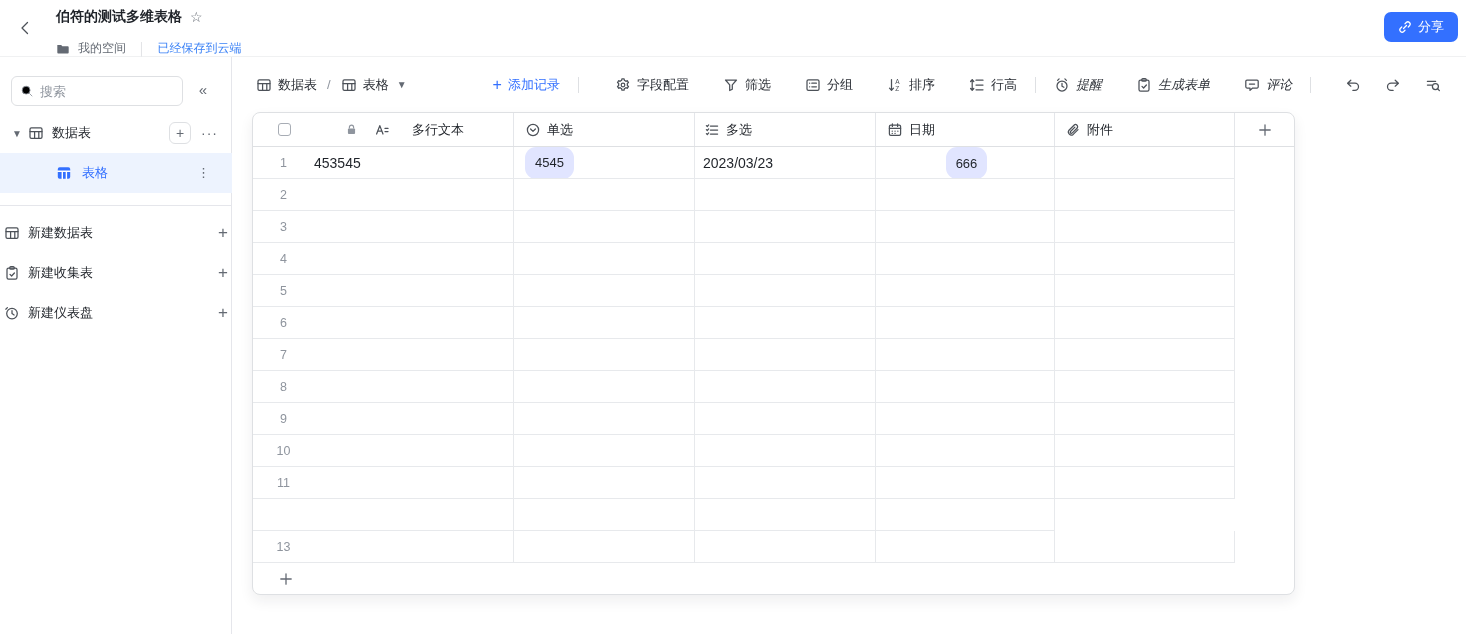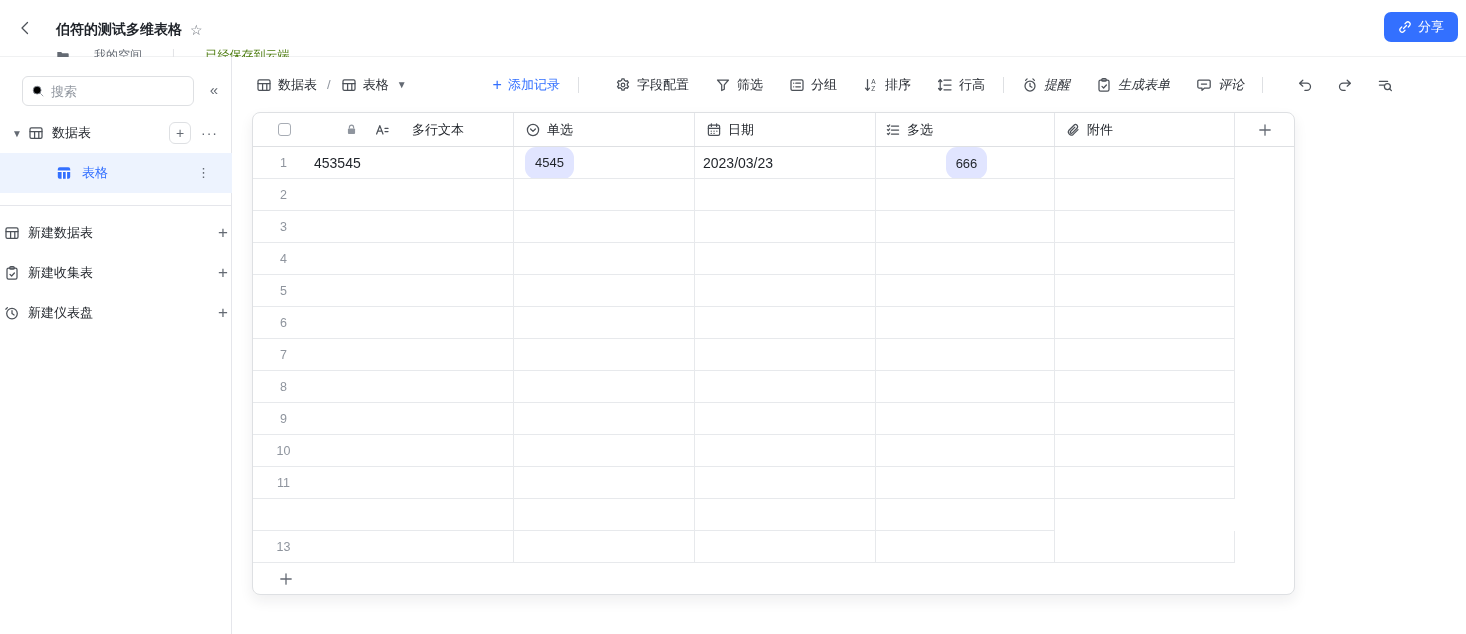--- a/index.html
+++ b/index.html
@@ -5,34 +5,34 @@
   * { margin:0; padding:0; box-sizing:border-box; }
   html,body { width:1466px; height:634px; background:#fff; overflow:hidden;
     font-family:"Liberation Sans","DejaVu Sans",sans-serif; color:#1f2329; }
   .stage { position:relative; width:1466px; height:634px; background:#fff; }
 
   
   .topbar { position:absolute; left:0; top:0; width:1466px; height:57px; background:#fff;
     border-bottom:1px solid #f0f1f2; }
   .back-btn { position:absolute; left:12px; top:15px; width:26px; height:26px; display:flex;
     align-items:center; justify-content:center; cursor:pointer; color:#2b2f36; }
-  .title-block { position:absolute; left:56px; top:21px; }
+  .title-block { position:absolute; left:56px; top:8px; }
   .doc-title-row { display:flex; align-items:center; gap:8px; }
   .doc-title { font-size:14px; font-weight:700; color:#1f2329; }
   .star { color:#646a73; font-size:14px; line-height:1; }
-  .doc-meta { display:flex; align-items:center; gap:24px; margin-top:8px; font-size:12px; color:#646a73; }
+  .doc-meta { display:flex; align-items:center; gap:8px; margin-top:14px; font-size:12px; color:#646a73; }
   .meta-sep { color:#dee0e3; font-size:12px; padding:0 4px; }
-  .save-status { color:#4d7c0f; }
+  .save-status { color:#3b82f6; }
   .share-btn { position:absolute; right:8px; top:12px; height:30px; padding:0 14px; border-radius:7px;
     background:#3370ff; color:#fff; font-size:13px; display:flex; align-items:center; gap:6px; cursor:pointer; }
 
   
   .sidebar { position:absolute; left:0; top:57px; width:232px; height:577px; background:#fff;
     border-right:1px solid #e5e6eb; }
-  .search-row { position:absolute; left:12px; top:19px; width:220px; height:30px; }
+  .search-row { position:absolute; left:1px; top:19px; width:220px; height:30px; }
   .search-box { position:absolute; left:10px; top:0; width:172px; height:30px; border:1px solid #dee0e3;
     border-radius:6px; display:flex; align-items:center; padding:0 8px; gap:6px; background:#fff; }
   .search-box input { border:none; outline:none; width:120px; font-size:13px; color:#1f2329;
     font-family:inherit; background:transparent; }
   .search-box input::placeholder { color:#8f959e; }
   .collapse-btn { position:absolute; right:14px; top:5px; color:#646a73; font-size:15px; cursor:pointer; }
   .tree-header { position:absolute; left:0; top:61px; width:232px; height:30px; display:flex;
     align-items:center; padding-left:12px; }
   .tri { color:#646a73; font-size:10px; width:16px; }
   .tree-header .lbl { font-size:13px; margin-left:8px; color:#1f2329; flex:1; }
@@ -52,21 +52,21 @@
   
   .main { position:absolute; left:232px; top:57px; width:1234px; height:577px; background:#fff; }
   .toolbar { position:absolute; left:0; top:0; width:1234px; height:55px; display:flex; align-items:center;
     padding-left:24px; }
   .tb-item { display:flex; align-items:center; gap:6px; font-size:13px; color:#2b2f36; cursor:pointer; white-space:nowrap; }
   .crumb-sep { color:#8f959e; margin:0 10px; font-size:13px; }
   .caret { color:#646a73; font-size:10px; margin-left:2px; }
   .add-record { color:#3370ff; margin-left:86px; }
   .add-record .plus-b { font-size:16px; font-weight:400; }
   .tb-divider { width:1px; height:16px; background:#dee0e3; margin:0 18px; }
-  .tb-group { display:flex; align-items:center; gap:26px; margin-left:18px; }
+  .tb-group { display:flex; align-items:center; gap:34px; margin-left:18px; }
   .icon16 { width:16px; height:16px; flex:0 0 auto; }
   .right-cluster { display:flex; align-items:center; gap:24px; margin-left:16px; }
 
   
   .panel { position:absolute; left:20px; top:55px; width:1043px; height:483px; background:#fff;
     border:1px solid #dee0e3; border-radius:8px; box-shadow:0 6px 14px rgba(31,35,41,.07); overflow:hidden; }
   .t-head { display:grid; grid-template-columns:261px 181px 181px 179px 180px 60px; height:34px;
     border-bottom:1px solid #dee0e3; }
   .h-cell { display:flex; align-items:center; border-right:1px solid #e4e6ea; font-size:13px; color:#1f2329; }
   .h-cell:last-child { border-right:none; justify-content:center; }
@@ -358,36 +358,36 @@
         </div>
         <div class="h-cell" style="padding-left:11px;">
           <span>
             <svg class="icon16" viewBox="0 0 16 16">
                 <circle class="s-ic" cx="8" cy="8" r="5.6"></circle>
                 <path class="s-ic" d="M5.6 7 L8 9.4 L10.4 7"></path>
               </svg>
           </span>
           <span class="h-lbl">单选</span>
         </div>
+        <div class="h-cell" style="padding-left:9px;">
+          <span>
+            <svg class="icon16" viewBox="0 0 16 16">
+                <path class="s-ic" d="M2.4 3.6 l.9.9 1.4-1.6 M6.4 4 h7.2 M2.4 7.6 l.9.9 1.4-1.6 M6.4 8 h7.2 M2.4 11.6 l.9.9 1.4-1.6 M6.4 12 h7.2"></path>
+              </svg>
+          </span>
+          <span class="h-lbl">多选</span>
+        </div>
         <div class="h-cell" style="padding-left:11px;">
           <span>
             <svg class="icon16" viewBox="0 0 16 16">
                 <rect class="s-ic" x="2.4" y="3.2" width="11.2" height="10.2" rx="1.4"></rect>
                 <path class="s-ic" d="M2.4 6.4 h11.2 M5.4 1.8 v2.6 M10.6 1.8 v2.6 M5.2 9.2 h.1 M8 9.2 h.1 M10.8 9.2 h.1 M5.2 11.4 h.1 M8 11.4 h.1"></path>
               </svg>
           </span>
           <span class="h-lbl">日期</span>
-        </div>
-        <div class="h-cell" style="padding-left:9px;">
-          <span>
-            <svg class="icon16" viewBox="0 0 16 16">
-                <path class="s-ic" d="M2.4 3.6 l.9.9 1.4-1.6 M6.4 4 h7.2 M2.4 7.6 l.9.9 1.4-1.6 M6.4 8 h7.2 M2.4 11.6 l.9.9 1.4-1.6 M6.4 12 h7.2"></path>
-              </svg>
-          </span>
-          <span class="h-lbl">多选</span>
         </div>
         <div class="h-cell" style="padding-left:10px;">
           <span>
             <svg class="icon16" viewBox="0 0 16 16">
                 <path class="s-ic" d="M13 7.6 l-4.8 4.8 a3 3 0 0 1 -4.2 -4.2 l5-5 a2.1 2.1 0 0 1 3 3 l-4.9 4.9 a1.15 1.15 0 0 1 -1.6 -1.6 l4.4-4.4"></path>
               </svg>
           </span>
           <span class="h-lbl">附件</span>
         </div>
         <div class="h-cell">

